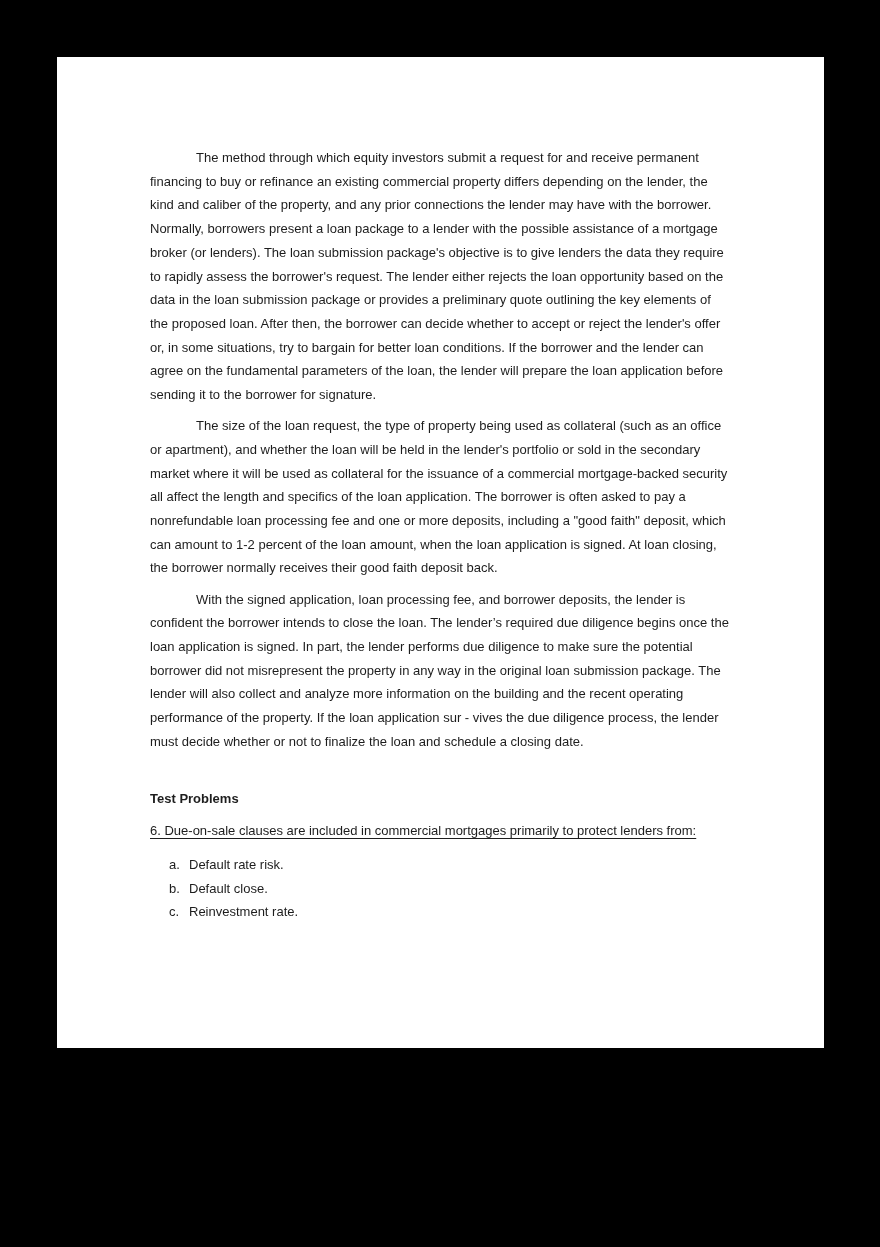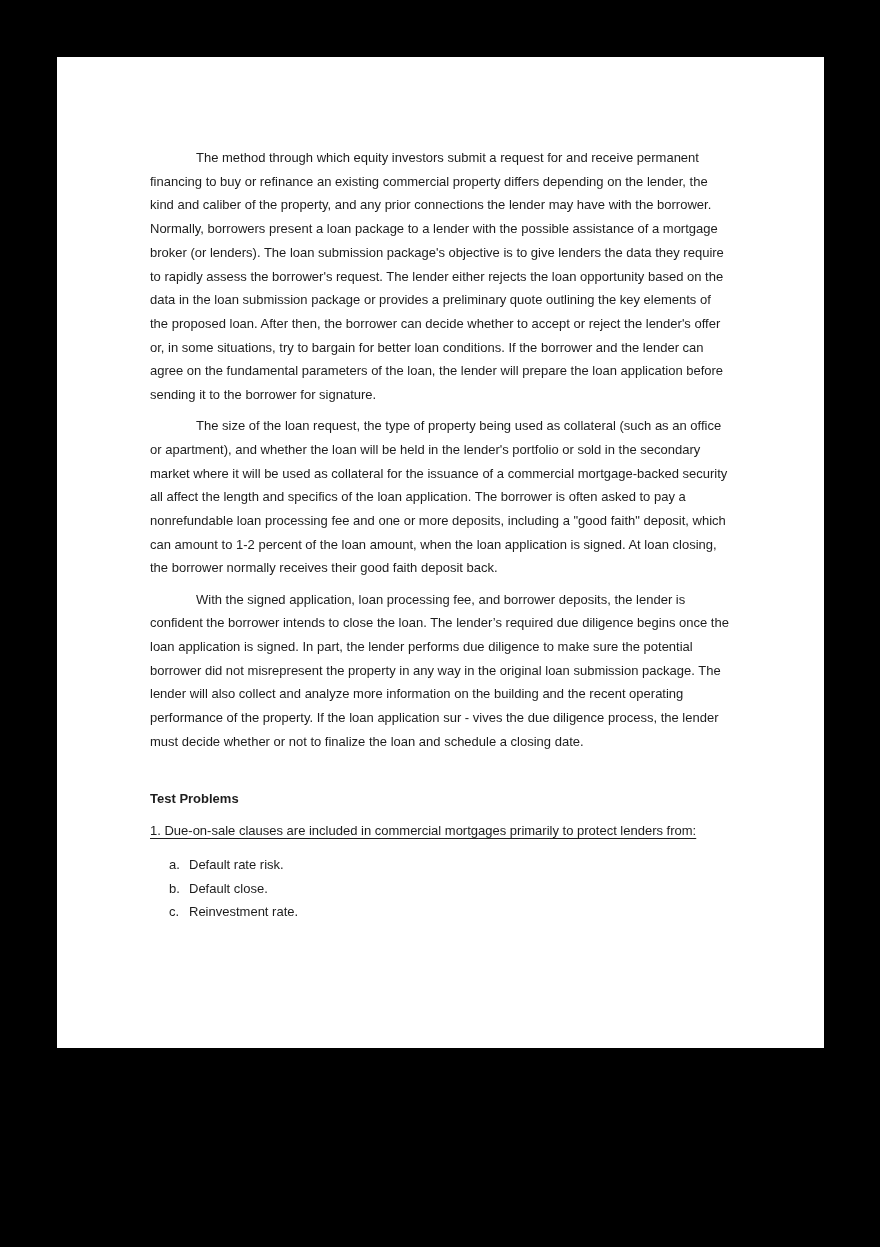--- a/index.html
+++ b/index.html
@@ -69,21 +69,21 @@
   <div class="content">
 
     <p class="body-para">The method through which equity investors submit a request for and receive permanent financing to buy or refinance an existing commercial property differs depending on the lender, the kind and caliber of the property, and any prior connections the lender may have with the borrower. Normally, borrowers present a loan package to a lender with the possible assistance of a mortgage broker (or lenders). The loan submission package's objective is to give lenders the data they require to rapidly assess the borrower's request. The lender either rejects the loan opportunity based on the data in the loan submission package or provides a preliminary quote outlining the key elements of the proposed loan. After then, the borrower can decide whether to accept or reject the lender's offer or, in some situations, try to bargain for better loan conditions. If the borrower and the lender can agree on the fundamental parameters of the loan, the lender will prepare the loan application before sending it to the borrower for signature.</p>
 
     <p class="body-para">The size of the loan request, the type of property being used as collateral (such as an office or apartment), and whether the loan will be held in the lender's portfolio or sold in the secondary market where it will be used as collateral for the issuance of a commercial mortgage-backed security all affect the length and specifics of the loan application. The borrower is often asked to pay a nonrefundable loan processing fee and one or more deposits, including a "good faith" deposit, which can amount to 1-2 percent of the loan amount, when the loan application is signed. At loan closing, the borrower normally receives their good faith deposit back.</p>
 
     <p class="body-para">With the signed application, loan processing fee, and borrower deposits, the lender is confident the borrower intends to close the loan. The lender’s required due diligence begins once the loan application is signed. In part, the lender performs due diligence to make sure the potential borrower did not misrepresent the property in any way in the original loan submission package. The lender will also collect and analyze more information on the building and the recent operating performance of the property. If the loan application sur - vives the due diligence process, the lender must decide whether or not to finalize the loan and schedule a closing date.</p>
 
     <p class="section-heading">Test Problems</p>
 
-    <p class="question-line">1. Due-on-sale clauses are included in commercial mortgages primarily to protect lenders from:</p>
+    <p class="question-line">6. Due-on-sale clauses are included in commercial mortgages primarily to protect lenders from:</p>
 
     <div class="options">
       <div class="option-row">
         <span class="option-marker">a.</span>
         <span class="option-text">Default rate risk.</span>
       </div>
       <div class="option-row">
         <span class="option-marker">b.</span>
         <span class="option-text">Default close.</span>
       </div>

